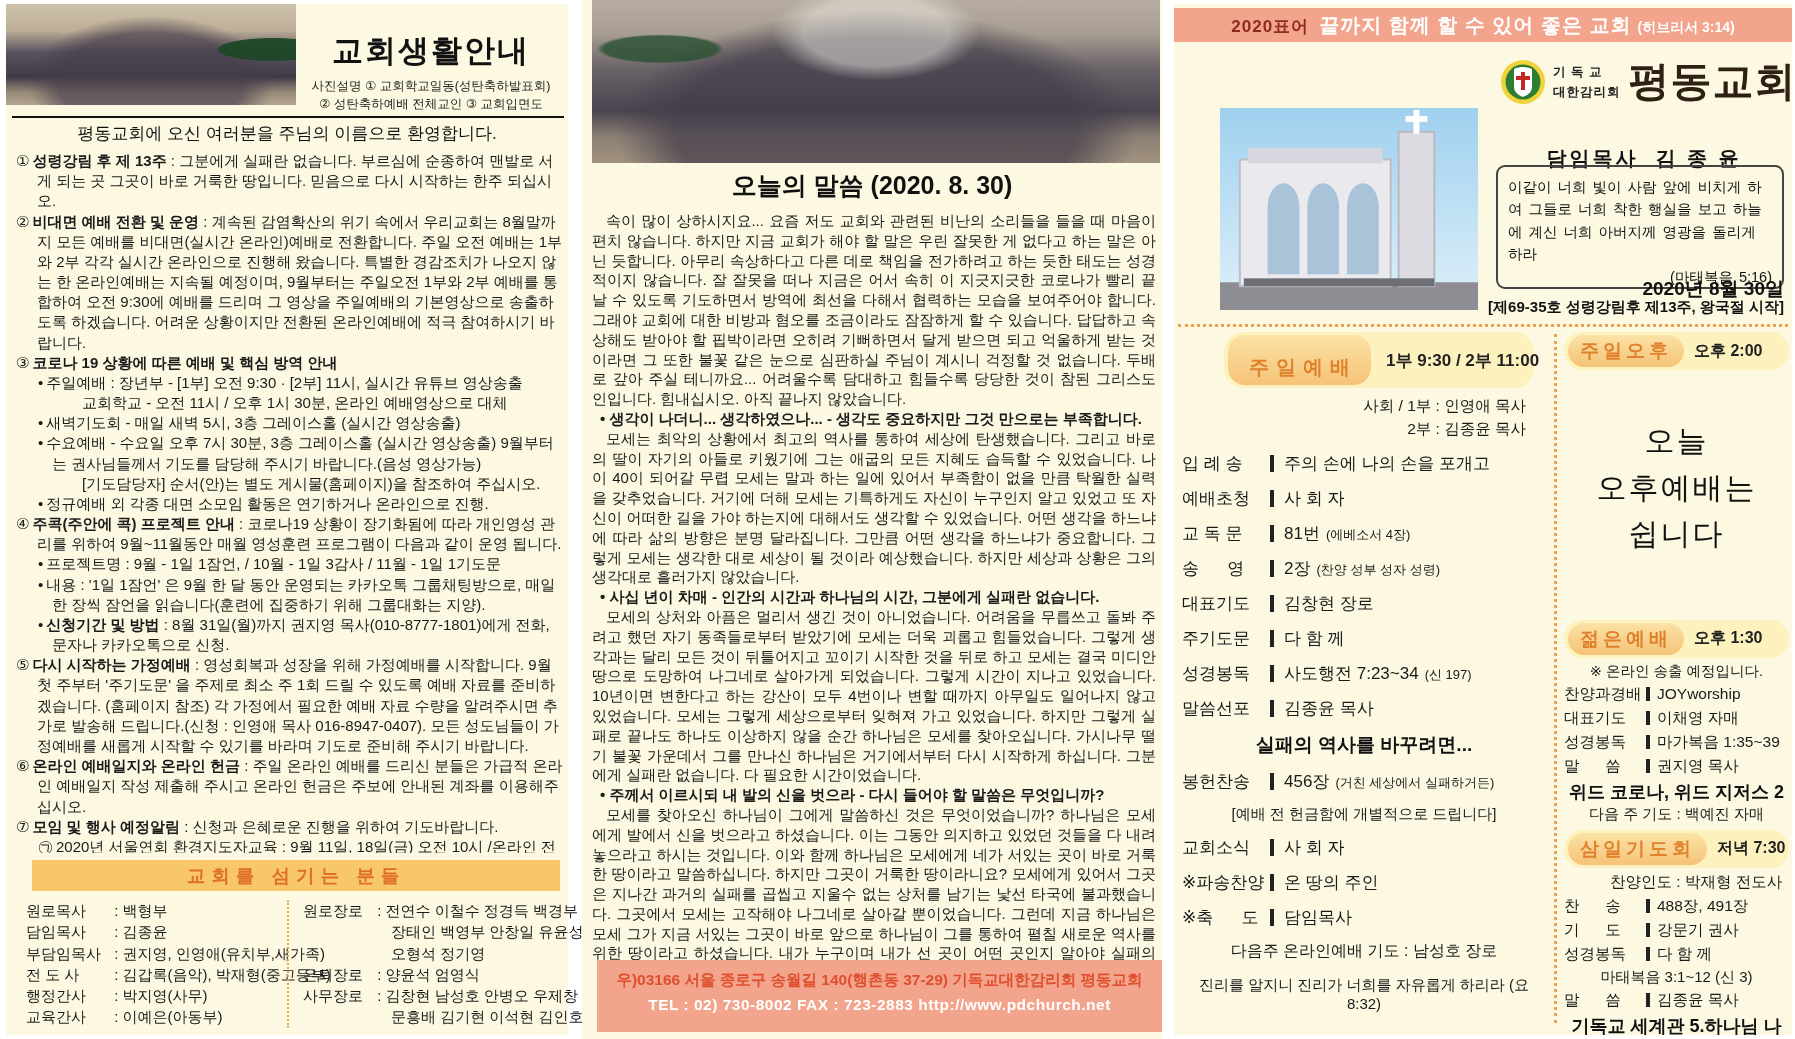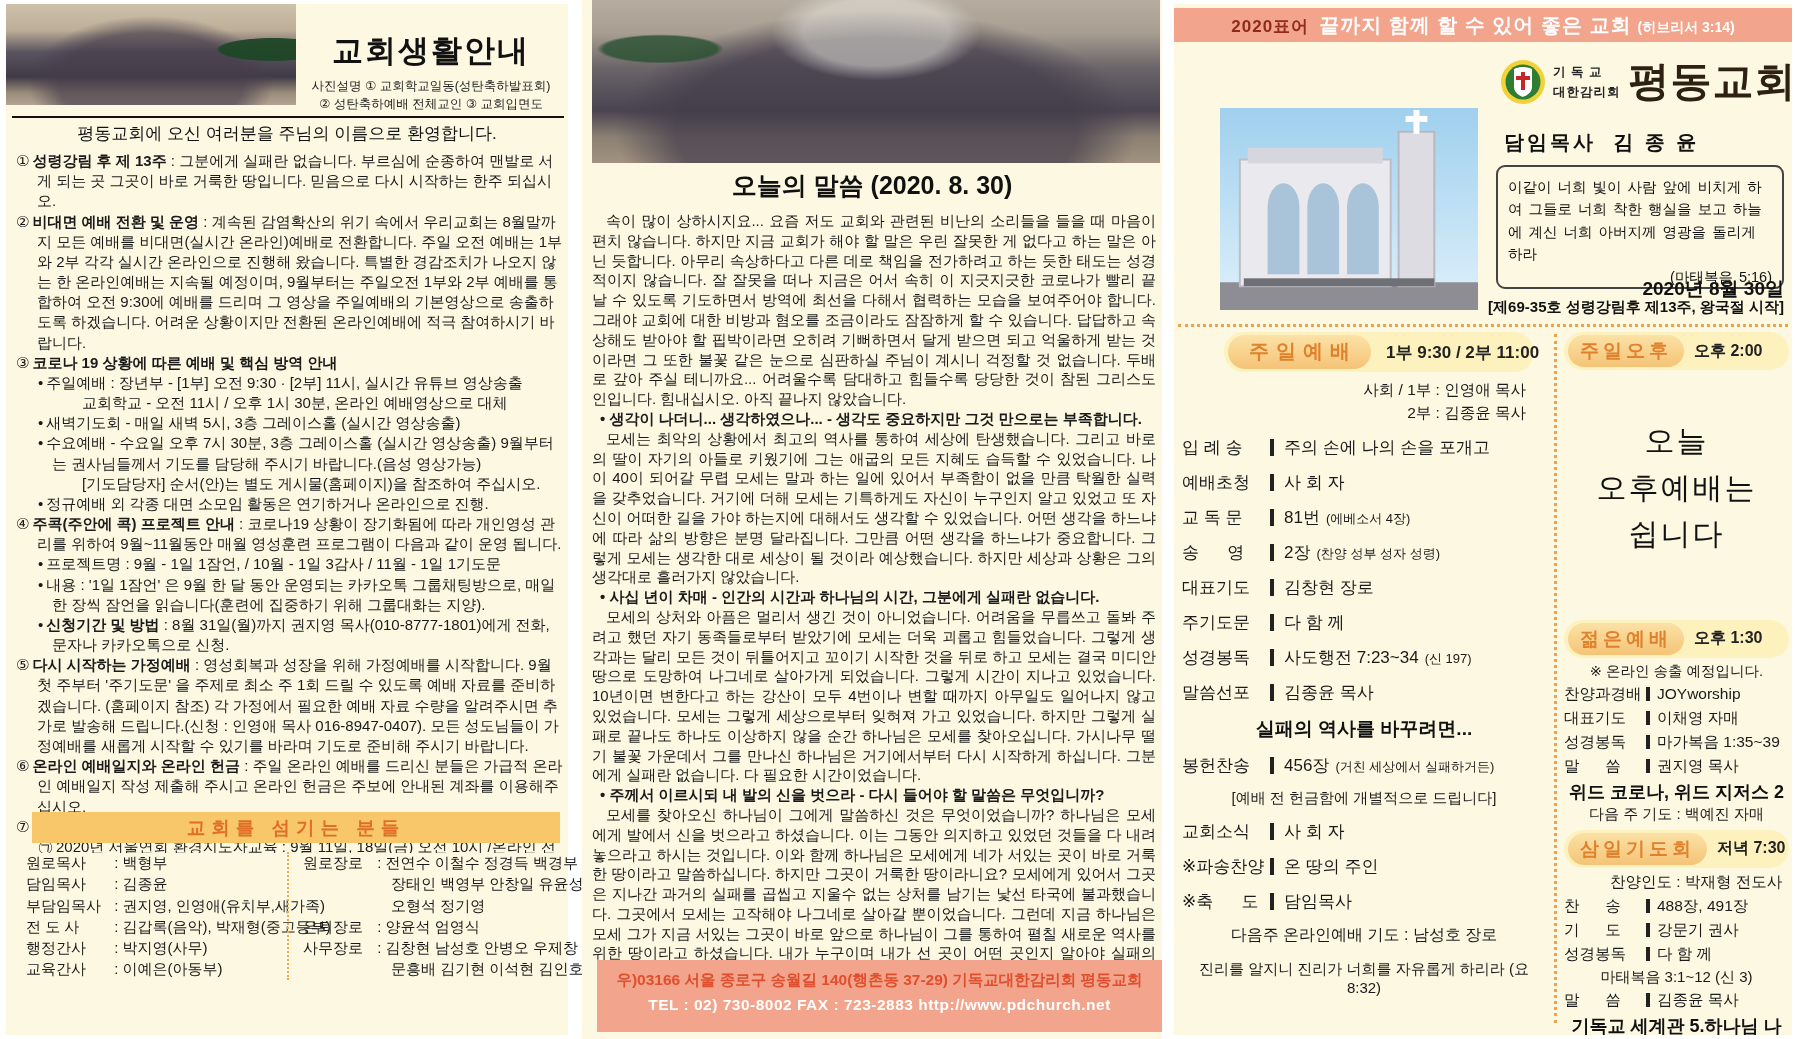--- a/index.html
+++ b/index.html
@@ -39,21 +39,21 @@
   .welcome { position:absolute; top:118px; left:0; width:100%; margin:0; text-align:center; font-size:17px; color:#111; }
   .items {
     position:absolute; top:147px; left:10px; right:2px; bottom:182px; overflow:hidden;
     font-size:15px; line-height:1.345; color:#1a1a1a;
   }
   .li { margin:0; padding-left:21px; text-indent:-21px; }
   .li .num { margin-right:3px; }
   .li .head { font-weight:bold; }
   .li.b1 { padding-left:36px; text-indent:-14px; }
   .li.b2 { padding-left:66px; text-indent:0; }
-  .servants { position:absolute; left:0; right:0; top:808px; }
+  .servants { position:absolute; left:0; right:0; top:856px; }
   .servants-band {
     margin:0 8px 0 26px; padding:3px 0; background:#f7c76a;
     color:#e06f26; font-weight:bold; font-size:18.5px; letter-spacing:6px; text-align:center;
   }
   .servants-cols { display:flex; margin-top:9px; }
   .scol { width:50%; padding-left:20px; font-size:15px; line-height:1.42; }
   .scol-r { border-left:2px dotted #e9a94f; padding-left:14px; }
   .srow { margin:0; white-space:pre; }
   .srow .role { display:inline-block; width:84px; white-space:pre; }
   .scol-r .srow .role { width:70px; }
@@ -79,38 +79,38 @@
   .slogan-prefix { color:#8e2b1c; font-weight:bold; font-size:17px; margin-right:10px; letter-spacing:1px; }
   .slogan-main { color:#fff; font-weight:bold; font-size:20px; letter-spacing:1px; }
   .slogan-ref { color:#fff; font-weight:bold; font-size:14px; margin-left:6px; }
   .building { position:absolute; left:46px; top:104px; width:258px; height:202px; }
   .building svg { width:100%; height:100%; display:block; }
   .brand { position:absolute; left:326px; top:50px; right:2px; display:flex; align-items:center; }
   .logo { width:46px; height:46px; flex:0 0 auto; }
   .logo svg { width:100%; height:100%; display:block; }
   .denom { display:flex; flex-direction:column; margin:0 8px 0 7px; font-size:12.5px; font-weight:bold; color:#222; letter-spacing:1px; line-height:1.6; white-space:pre; }
   .church-name { font-size:41px; font-weight:bold; color:#2e2012; letter-spacing:1px; white-space:nowrap; }
-  .pastor { position:absolute; top:125px; left:330px; right:8px; margin:0; font-size:20px; font-weight:bold; letter-spacing:3px; color:#111; }
+  .pastor { position:absolute; top:125px; left:330px; right:8px; margin:16px; text-align:center; font-size:20px; font-weight:bold; letter-spacing:3px; color:#111; }
   .verse-box {
     position:absolute; top:161px; left:322px; right:8px; height:124px;
     border:2px solid #444; border-radius:9px; padding:9px 10px 4px;
     font-size:14.5px; line-height:1.55; word-spacing:2px; color:#111;
   }
   .verse-box p { margin:0; }
   .verse-ref { text-align:right; }
   .date-line  { position:absolute; top:272px; right:8px; margin:0; font-size:19px;  font-weight:bold; color:#111; }
   .issue-line { position:absolute; top:294px; right:8px; margin:0; font-size:15px; font-weight:bold; color:#111; }
   .hdotted { position:absolute; top:320px; left:4px; right:4px; border-top:3px dotted #eca24e; }
   .vdotted { position:absolute; top:330px; bottom:12px; left:380px; border-left:3px dotted #eca24e; }
 
   .sec-head { display:flex; align-items:center; background:#fdf2bd; border-radius:20px; padding:3px 4px; }
   .sec-pill {
     background:linear-gradient(180deg,#fbe2a6,#f5c377);
     color:#e0822d; font-weight:bold; font-size:20px; letter-spacing:7px;
-    padding:3px 14px 4px 21px; border-radius:17px; white-space:nowrap;
+    padding:19px 14px 4px 21px; border-radius:17px; white-space:nowrap;
   }
   .sec-time { font-weight:bold; font-size:17px; color:#222; margin-left:15px; white-space:nowrap; }
 
   .svc { position:absolute; top:328px; left:8px; width:364px; }
   .svc .sec-head { margin:0 12px 8px 42px; }
   .mc { margin:0 20px 2px 0; text-align:right; font-size:15.5px; }
   .row { display:flex; align-items:baseline; margin:12px 0; font-size:17px; }
   .rlabel { white-space:pre; min-width:86px; flex:0 0 auto; }
   .bar { width:4px; height:17px; background:#222; margin:0 10px 0 2px; align-self:center; flex:0 0 auto; }
   .rval { white-space:pre; }

